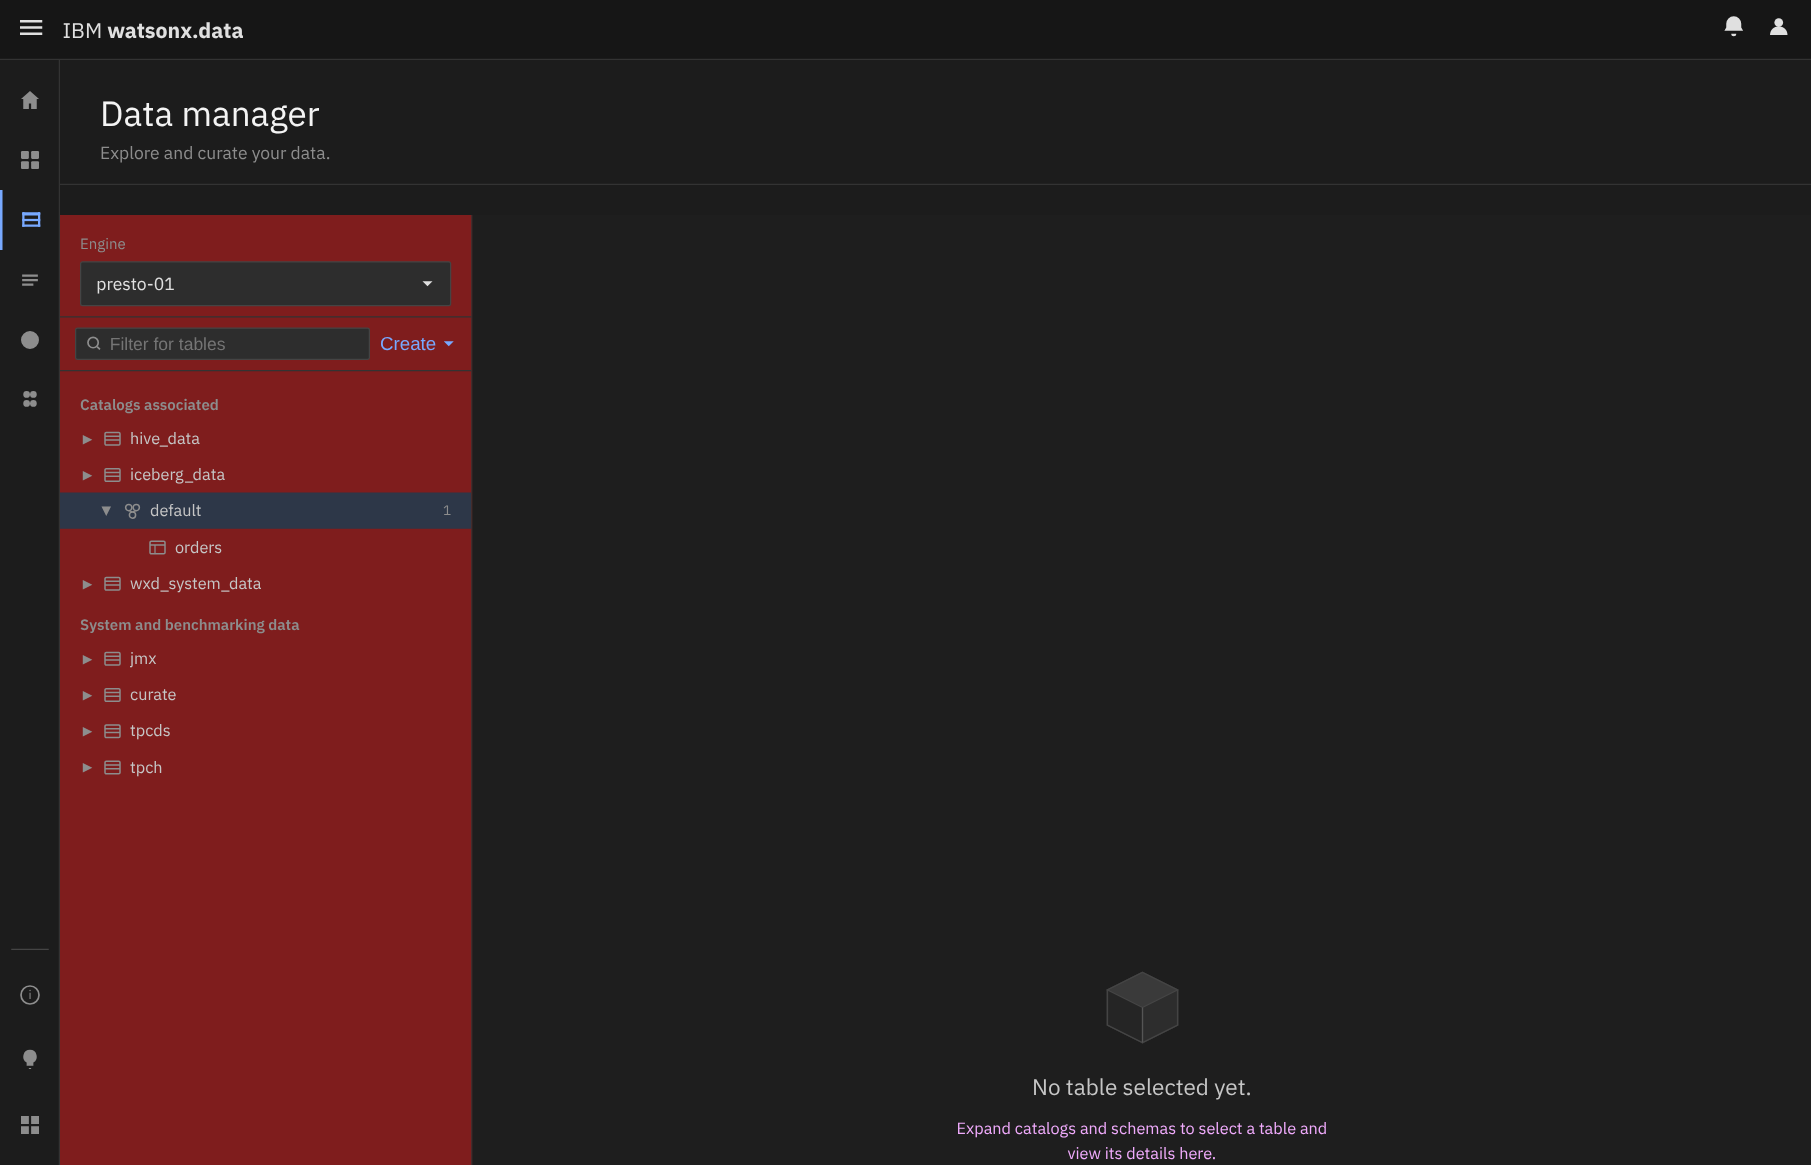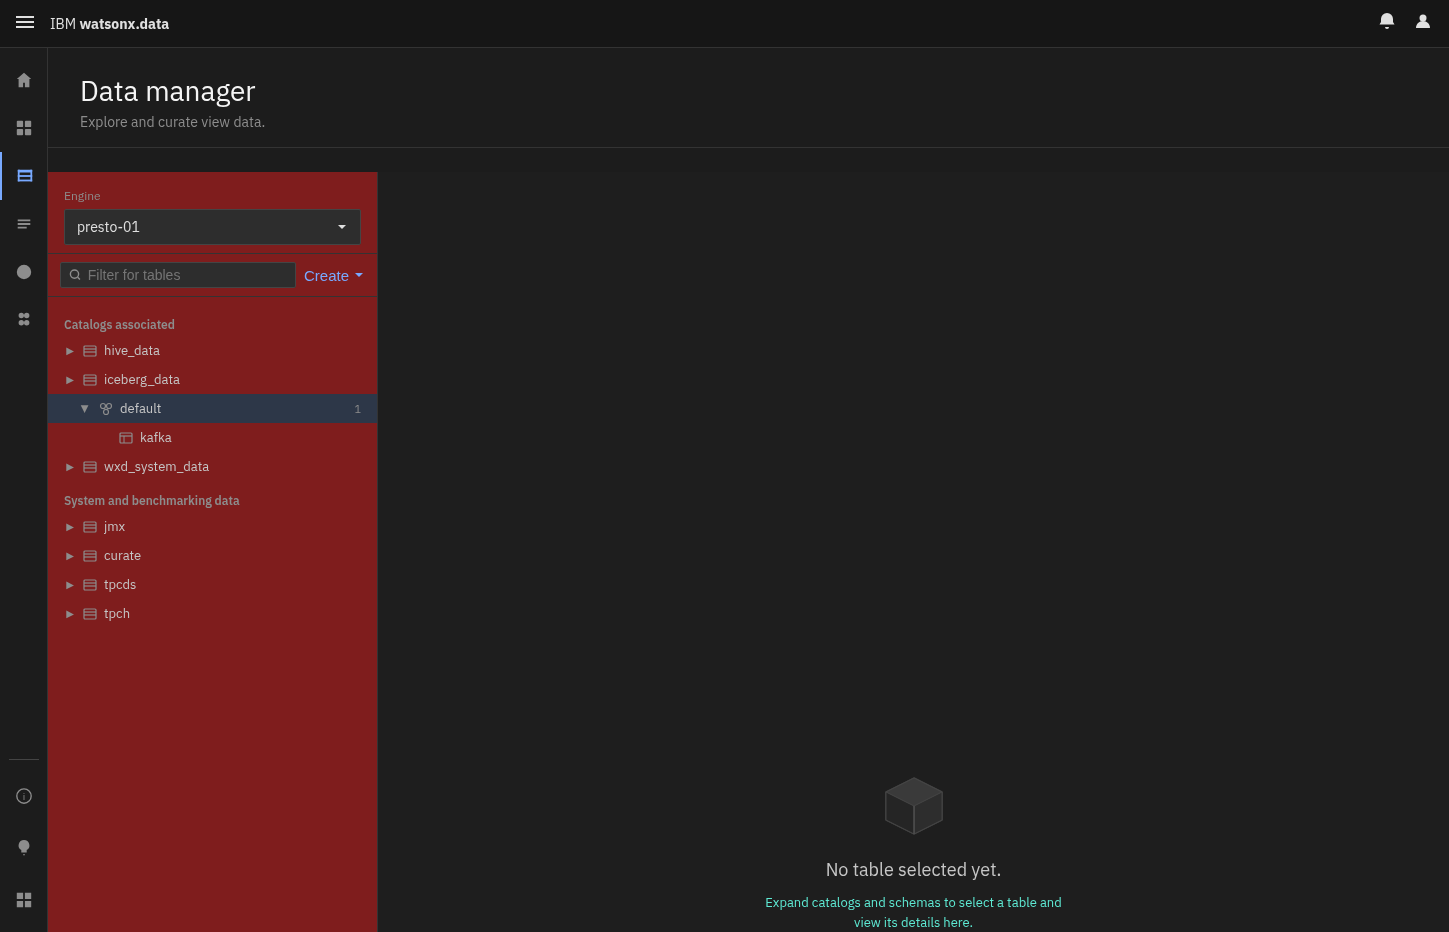--- a/index.html
+++ b/index.html
@@ -25,21 +25,21 @@
       border-bottom: 1px solid #333;
       flex-shrink: 0;
     }
     .topbar-menu-icon {
       margin-right: 16px;
       cursor: pointer;
       color: #e0e0e0;
     }
     .topbar-brand {
       color: #e0e0e0;
-      font-size: 14px;
+      font-size: 17px;
     }
     .topbar-brand span {
       font-weight: 700;
     }
     .topbar-right {
       margin-left: auto;
       display: flex;
       align-items: center;
       gap: 16px;
     }
@@ -271,21 +271,21 @@
       width: 80px;
       height: 80px;
     }
     .empty-title {
       font-size: 18px;
       color: #c6c6c6;
       font-weight: 400;
     }
     .empty-desc {
       font-size: 13px;
-      color: #5eead4;
+      color: #f0abfc;
       line-height: 1.5;
     }
 
     
     .tree-body::-webkit-scrollbar { width: 4px; }
     .tree-body::-webkit-scrollbar-track { background: transparent; }
     .tree-body::-webkit-scrollbar-thumb { background: #444; border-radius: 2px; }
   </style>
 </head>
 <body>
@@ -375,21 +375,21 @@
           <path d="M9 2H2v7h7V2zm9 0h-7v7h7V2zM9 11H2v7h7v-7zm9 0h-7v7h7v-7z"></path>
         </svg>
       </div>
     </div>
   </div>
 
   <div class="content-area">
 
     <div class="page-header">
       <h1 class="page-title">Data manager</h1>
-      <p class="page-subtitle">Explore and curate view data.</p>
+      <p class="page-subtitle">Explore and curate your data.</p>
     </div>
 
     <div class="body-split">
 
       <div class="tree-panel">
 
         <div class="engine-section">
           <div class="engine-label">Engine</div>
           <div class="engine-select">
             <span>presto-01</span>
@@ -461,21 +461,21 @@
 
           <div class="tree-item indent-2">
             <span class="chevron" style="visibility:hidden">▶</span>
             <span class="tree-icon">
               <svg width="14" height="14" viewBox="0 0 14 14" fill="none">
                 <rect x="1" y="2" width="12" height="10" rx="1" stroke="#8d8d8d" stroke-width="1.2"></rect>
                 <line x1="1" y1="5" x2="13" y2="5" stroke="#8d8d8d" stroke-width="1.2"></line>
                 <line x1="5" y1="5" x2="5" y2="12" stroke="#8d8d8d" stroke-width="1"></line>
               </svg>
             </span>
-            <span class="tree-item-label">kafka</span>
+            <span class="tree-item-label">orders</span>
           </div>
 
           <div class="tree-item">
             <span class="chevron">▶</span>
             <span class="tree-icon">
               <svg width="14" height="14" viewBox="0 0 14 14" fill="none">
                 <rect x="1" y="2" width="12" height="10" rx="1" stroke="#8d8d8d" stroke-width="1.2"></rect>
                 <line x1="1" y1="5" x2="13" y2="5" stroke="#8d8d8d" stroke-width="1.2"></line>
                 <line x1="1" y1="8" x2="13" y2="8" stroke="#8d8d8d" stroke-width="1.2"></line>
               </svg>

